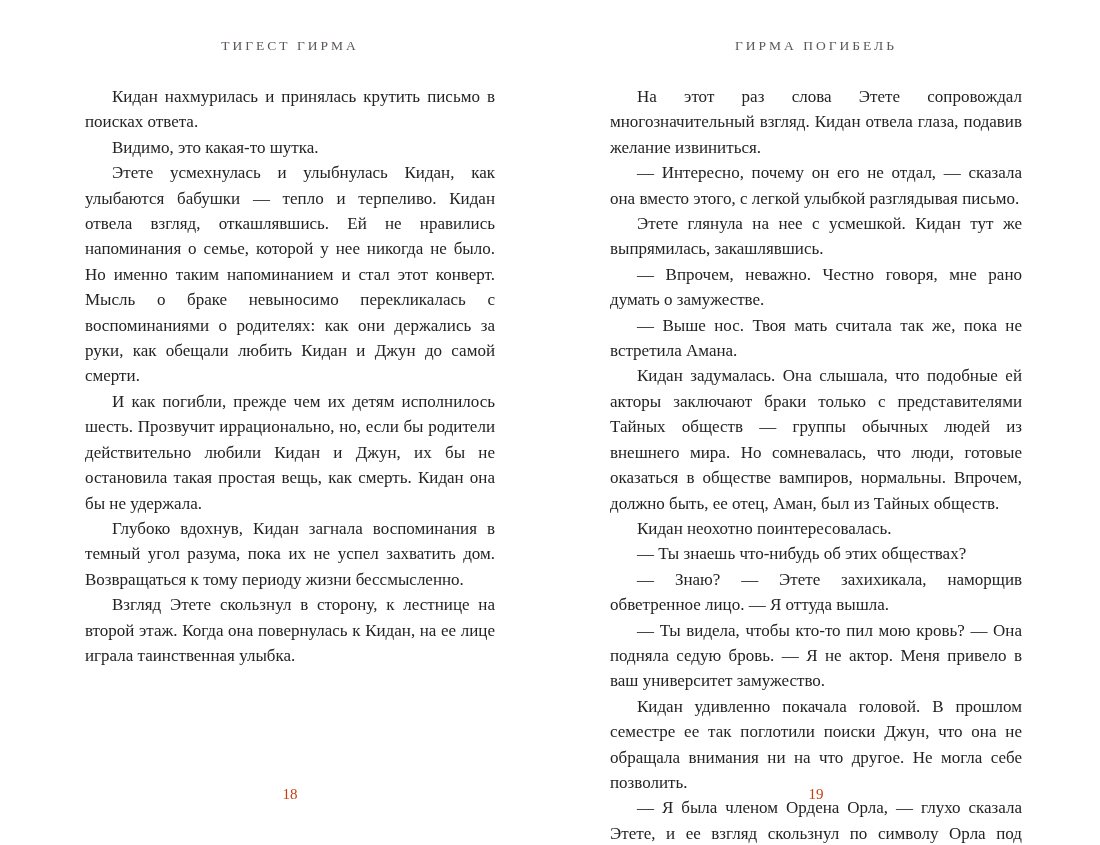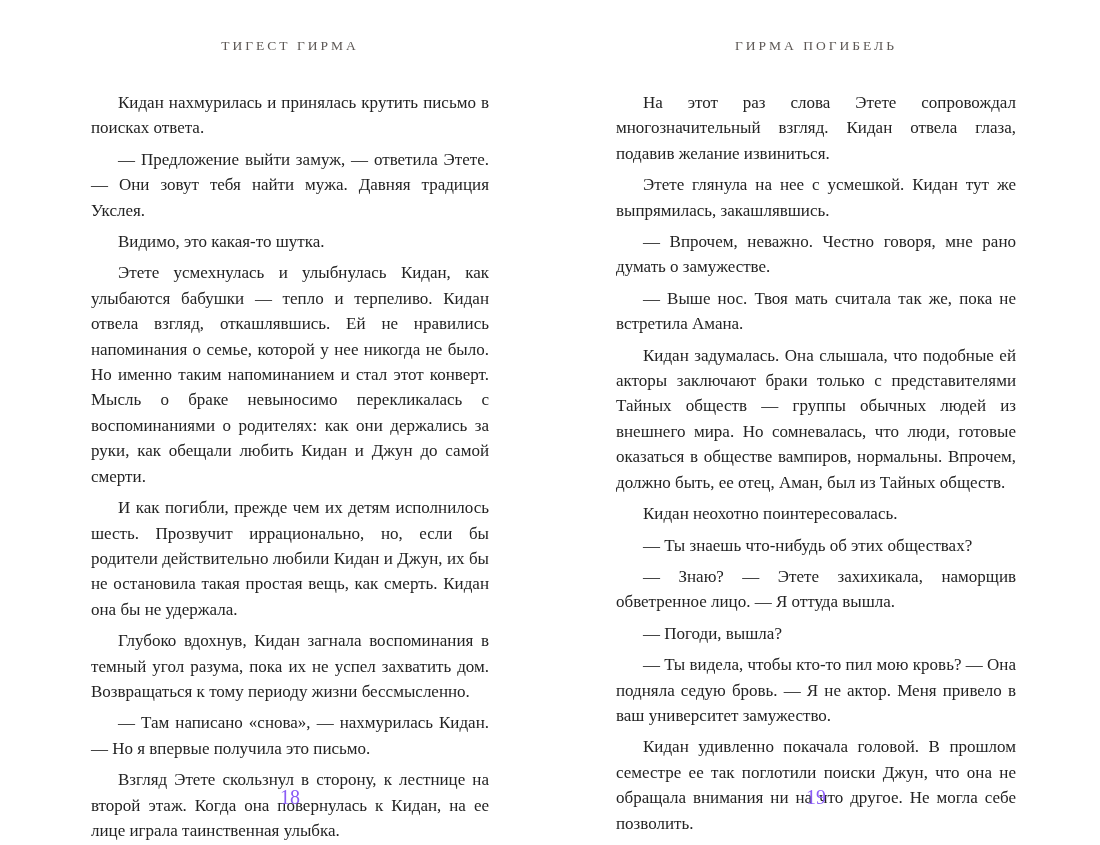--- a/index.html
+++ b/index.html
@@ -39,66 +39,64 @@
     left: 0;
     right: 0;
     font-size: 17px;
     line-height: 25.4px;
     color: #232323;
     text-align: justify;
     hyphens: auto;
     -webkit-hyphens: auto;
   }
   .page-body p {
-    margin: 6px;
+    margin: 0;
     padding: 0;
     text-indent: 27px;
   }
   .page-number {
     position: absolute;
     top: 786px;
     left: 0;
     right: 0;
     text-align: center;
-    font-size: 20px;
-    color: #8b5cf6;
+    font-size: 15px;
+    color: #c2410c;
   }
 </style>
 </head>
 <body>
 
 <div class="spread">
 
   <div class="page page-left">
     <div class="running-head">ТИГЕСТ ГИРМА</div>
     <div class="page-body">
         <p>Кидан нахмурилась и принялась крутить письмо в поисках ответа.</p>
-        <p>— Предложение выйти замуж, — ответила Этете. — Они зовут тебя найти мужа. Давняя традиция Укслея.</p>
         <p>Видимо, это какая-то шутка.</p>
         <p>Этете усмехнулась и улыбнулась Кидан, как улыбаются бабушки — тепло и терпеливо. Кидан отвела взгляд, откашлявшись. Ей не нравились напоминания о семье, которой у нее никогда не было. Но именно таким напоминанием и стал этот конверт. Мысль о браке невыносимо перекликалась с воспоминаниями о родителях: как они держались за руки, как обещали любить Кидан и Джун до самой смерти.</p>
         <p>И как погибли, прежде чем их детям исполнилось шесть. Прозвучит иррационально, но, если бы родители действительно любили Кидан и Джун, их бы не остановила такая простая вещь, как смерть. Кидан она бы не удержала.</p>
         <p>Глубоко вдохнув, Кидан загнала воспоминания в темный угол разума, пока их не успел захватить дом. Возвращаться к тому периоду жизни бессмысленно.</p>
-        <p>— Там написано «снова», — нахмурилась Кидан. — Но я впервые получила это письмо.</p>
         <p>Взгляд Этете скользнул в сторону, к лестнице на второй этаж. Когда она повернулась к Кидан, на ее лице играла таинственная улыбка.</p>
       </div>
     <div class="page-number">18</div>
   </div>
 
   <div class="page page-right">
     <div class="running-head">ГИРМА ПОГИБЕЛЬ</div>
     <div class="page-body">
         <p>На этот раз слова Этете сопровождал многозначительный взгляд. Кидан отвела глаза, подавив желание извиниться.</p>
+        <p>— Интересно, почему он его не отдал, — сказала она вместо этого, с легкой улыбкой разглядывая письмо.</p>
         <p>Этете глянула на нее с усмешкой. Кидан тут же выпрямилась, закашлявшись.</p>
         <p>— Впрочем, неважно. Честно говоря, мне рано думать о замужестве.</p>
         <p>— Выше нос. Твоя мать считала так же, пока не встретила Амана.</p>
         <p>Кидан задумалась. Она слышала, что подобные ей акторы заключают браки только с представителями Тайных обществ — группы обычных людей из внешнего мира. Но сомневалась, что люди, готовые оказаться в обществе вампиров, нормальны. Впрочем, должно быть, ее отец, Аман, был из Тайных обществ.</p>
         <p>Кидан неохотно поинтересовалась.</p>
         <p>— Ты знаешь что-нибудь об этих обществах?</p>
         <p>— Знаю? — Этете захихикала, наморщив обветренное лицо. — Я оттуда вышла.</p>
-        <p>— Погоди, вышла?</p>
         <p>— Ты видела, чтобы кто-то пил мою кровь? — Она подняла седую бровь. — Я не актор. Меня привело в ваш университет замужество.</p>
         <p>Кидан удивленно покачала головой. В прошлом семестре ее так поглотили поиски Джун, что она не обращала внимания ни на что другое. Не могла себе позволить.</p>
         <p>— Я была членом Ордена Орла, — глухо сказала Этете, и ее взгляд скользнул по символу Орла под башней. — А Орел всегда заключает браки с домами Аджтафов, Мэкэри или Деларусов. Я развелась, но твоя бабушка нашла лазейку, которая позволила мне остаться. Я стала работать здесь кухаркой — и работаю до сих пор.</p>
       </div>
     <div class="page-number">19</div>
   </div>
 
 </div>
 
 </body></html>

